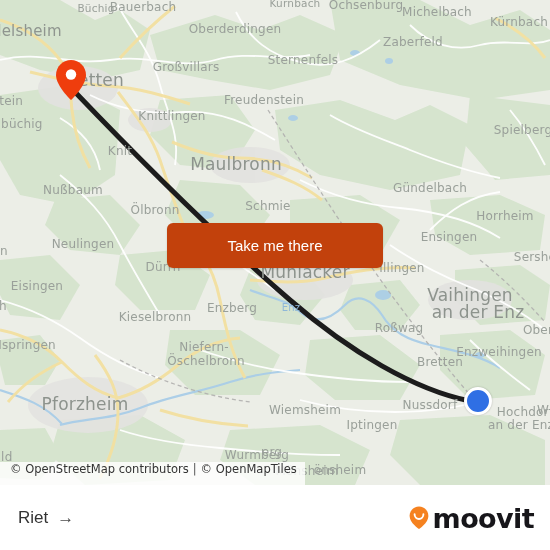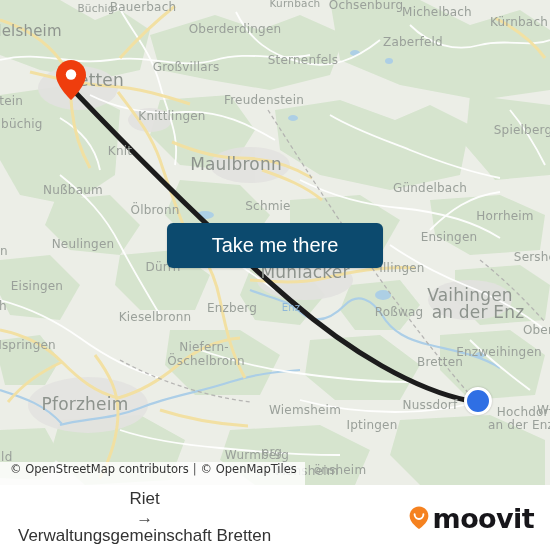--- a/index.html
+++ b/index.html
@@ -43,22 +43,22 @@
     position:absolute;width:28px;height:28px;border-radius:50%;
     background:#2f6fe4;border:3px solid #ffffff;
     box-sizing:border-box;
     transform:translate(-50%,-50%);
     box-shadow:0 0 2px rgba(0,0,0,.25);
   }
 
   
   .cta{
     position:absolute;left:167px;top:223px;width:216px;height:45px;
-    background:#0c4a6e;border:none;border-radius:6px;
-    color:#ffffff;font-size:20px;font-family:"Liberation Sans", sans-serif;
+    background:#c2410c;border:none;border-radius:6px;
+    color:#ffffff;font-size:15px;font-family:"Liberation Sans", sans-serif;
     cursor:pointer;
     display:flex;align-items:center;justify-content:center;
     box-shadow:0 1px 2px rgba(0,0,0,.15);
     padding:0;
   }
 
   
   .attrib{
     position:absolute;left:0;bottom:0;height:23px;
     background:rgba(255,255,255,.82);
@@ -72,21 +72,21 @@
 
   
   .footer{
     position:absolute;left:0;top:485px;width:550px;height:65px;
     background:#ffffff;
     display:flex;align-items:center;
   }
   .route{
     display:flex;align-items:center;
     margin-left:18px;
-    font-size:17px;color:#333333;flex-direction:column;
+    font-size:17px;color:#333333;
   }
   .route .arrow{margin:0 9px;font-size:17px;color:#4a4a4a;line-height:1;}
   .brand{
     position:absolute;right:16px;top:50%;transform:translateY(-50%);
     display:flex;align-items:center;
   }
   .brand .word{
     font-size:27px;font-weight:bold;color:#17161a;letter-spacing:-0.6px;
     font-family:"DejaVu Sans", sans-serif;
   }
@@ -238,21 +238,21 @@
         <div class="label lbl-m" style="left: 163px; top: 267px;">Dürrn</div>
         <div class="label lbl-m" style="left: 4px; top: 251px;">n</div>
         <div class="label lbl-m" style="left: 535px; top: 257px;">Sershe</div>
         <div class="label lbl-xl" style="left: 305px; top: 272px;">Mühlacker</div>
         <div class="label lbl-m" style="left: 402px; top: 268px;">Illingen</div>
         <div class="label lbl-m" style="left: 37px; top: 286px;">Eisingen</div>
         <div class="label lbl-m" style="left: 232px; top: 308px;">Enzberg</div>
         <div class="label lbl-xl" style="left: 470px; top: 295px;">Vaihingen</div>
         <div class="label lbl-xl" style="left: 478px; top: 312px;">an der Enz</div>
         <div class="label lbl-m" style="left: 155px; top: 317px;">Kieselbronn</div>
-        <div class="label lbl-m" style="left: 399px; top: 312px;">Roßwag</div>
+        <div class="label lbl-m" style="left: 399px; top: 328px;">Roßwag</div>
         <div class="label lbl-m" style="left: 3px; top: 306px;">h</div>
         <div class="label lbl-m" style="left: 538px; top: 330px;">Ober</div>
         <div class="label lbl-m" style="left: 27px; top: 345px;">Ispringen</div>
         <div class="label lbl-m" style="left: 204px; top: 347px;">Niefern-</div>
         <div class="label lbl-m" style="left: 206px; top: 361px;">Öschelbronn</div>
         <div class="label lbl-m" style="left: 499px; top: 352px;">Enzweihingen</div>
         <div class="label lbl-m" style="left: 440px; top: 362px;">Bretten</div>
         <div class="label lbl-xl" style="left: 85px; top: 404px;">Pforzheim</div>
         <div class="label lbl-m" style="left: 430px; top: 405px;">Nussdorf</div>
         <div class="label lbl-m" style="left: 501px; top: 412px; margin-left: 24px;">Hochdorf</div>
@@ -283,21 +283,20 @@
       <span>© OpenStreetMap contributors</span>
       <span class="sep">|</span>
       <span>© OpenMapTiles</span>
     </div>
   </div>
 
   <div class="footer">
     <div class="route">
       <span>Riet</span>
       <span class="arrow">→</span>
-      <span>Verwaltungsgemeinschaft Bretten</span>
     </div>
     <div class="brand">
       <svg width="26" height="26" viewBox="0 0 26 26" xmlns="http://www.w3.org/2000/svg" style="margin-right:1px;">
         <path d="M13,2 C7.8,2 3.6,6.2 3.6,11.4 C3.6,18.2 13,24.5 13,24.5 C13,24.5 22.4,18.2 22.4,11.4 C22.4,6.2 18.2,2 13,2 Z" fill="#f58220"></path>
         <path d="M8.6,9.8 C8.6,12.6 10.6,14.5 13,14.5 C15.4,14.5 17.4,12.6 17.4,9.8" stroke="#ffffff" stroke-width="1.9" fill="none" stroke-linecap="round"></path>
       </svg>
       <span class="word">moovit</span>
     </div>
   </div>
 </div>

